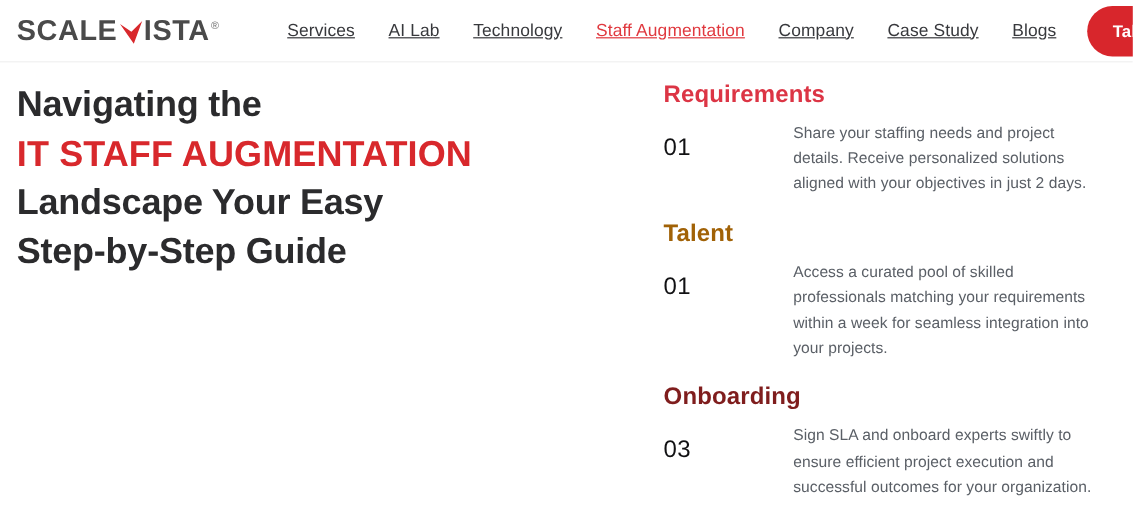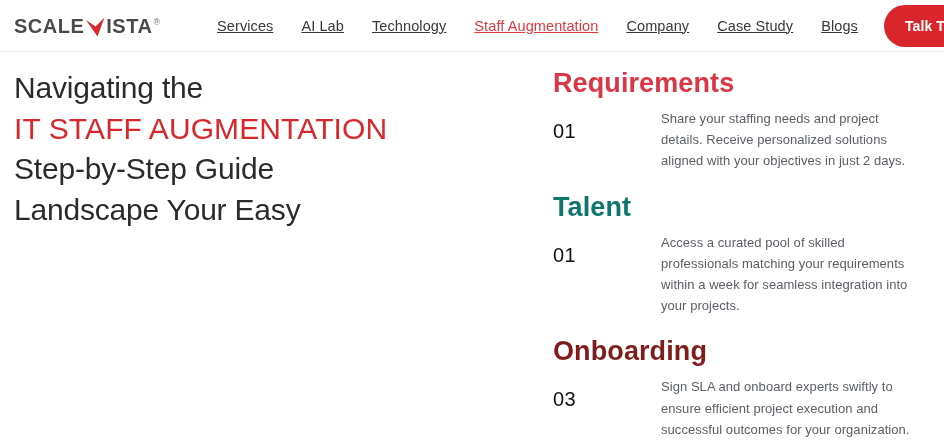--- a/index.html
+++ b/index.html
@@ -26,21 +26,21 @@
 
   .logo {
     display: flex;
     align-items: flex-start;
     margin-left: 14px;
     user-select: none;
   }
   .logo-text {
     display: flex;
     align-items: center;
-    font-size: 20px;
+    font-size: 24px;
     font-weight: 700;
     letter-spacing: 0.5px;
     color: #4a4a4a;
     line-height: 1;
   }
   .logo-mark {
     display: inline-block;
     width: 21px;
     height: 22px;
     margin: 0 0px 0 1px;
@@ -97,48 +97,48 @@
     padding-top: 16px;
   }
 
   .left-col {
     width: 540px;
     padding-left: 14px;
   }
 
   .headline {
     font-size: 30px;
-    font-weight: 400;
+    font-weight: 700;
     line-height: 1.35;
     color: #2b2b2d;
     letter-spacing: -0.2px;
   }
   .headline .hl-accent {
     color: #d8282c;
     display: block;
     letter-spacing: 0.1px;
   }
   .headline .hl-line { display: block; }
 
   .right-col {
     width: 404px;
     padding-left: 13px;
   }
 
   .step { margin-bottom: 20px; }
   .step:last-child { margin-bottom: 0; }
 
   .step-title {
-    font-size: 27px;
+    font-size: 20px;
     font-weight: 700;
     color: #dc3545;
     letter-spacing: 0.1px;
     margin-bottom: 9px;
   }
-  .step-title.tone-b { color: #0f766e; }
+  .step-title.tone-b { color: #a16207; }
   .step-title.tone-c { color: #7f1d1d; }
 
   .step-body {
     display: flex;
     align-items: flex-start;
   }
   .step-num {
     width: 108px;
     flex: 0 0 108px;
     font-size: 20px;
@@ -190,22 +190,22 @@
   </button>
 
 </div>
 
 <div class="main">
 
   <div class="left-col">
     <h1 class="headline">
       <span class="hl-line">Navigating the</span>
       <span class="hl-accent">IT STAFF AUGMENTATION</span>
+      <span class="hl-line">Landscape Your Easy</span>
       <span class="hl-line">Step-by-Step Guide</span>
-      <span class="hl-line">Landscape Your Easy</span>
     </h1>
   </div>
 
   <div class="right-col">
 
     <div class="step">
       <div class="step-title">Requirements</div>
       <div class="step-body">
         <div class="step-num">01</div>
         <div class="step-desc">Share your staffing needs and project details. Receive personalized solutions aligned with your objectives in just 2 days.</div>

